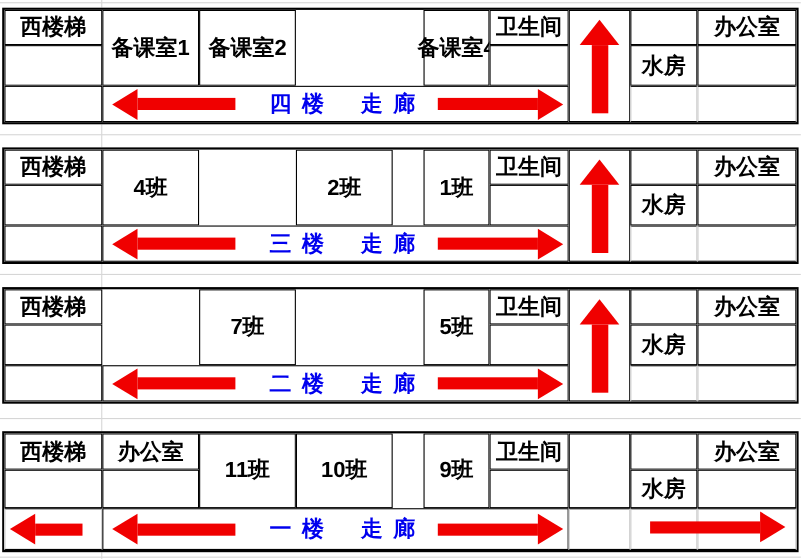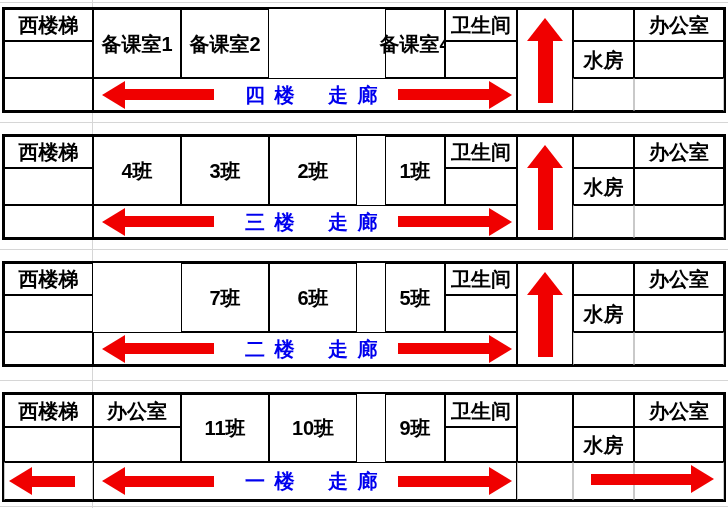--- a/index.html
+++ b/index.html
@@ -111,21 +111,20 @@
   <div class="cell c9r1">办公室</div>
   <div class="cell c9r2"></div>
   <div class="cell c9r3 gray bt bb"></div>
 </div>
 
 <div class="block rows-std" style="top:134px">
   <div class="cell c1r1">西楼梯</div>
   <div class="cell c1r2"></div>
   <div class="cell c1r3"></div>
   <div class="cell rm2">4班</div>
-  <div class="cell rm3">3班</div>
   <div class="cell rm4">2班</div>
   <div class="cell rm5">1班</div>
   <div class="cell c6r1">卫生间</div>
   <div class="cell c6r2"></div>
   <div class="cell corr">
     <div class="harrow arrL">
         <span class="head-l"></span>
         <span class="shaft"></span>
       </div>
     <span class="lbl lbl-floor">三 楼</span>
@@ -147,21 +146,20 @@
   <div class="cell c9r1">办公室</div>
   <div class="cell c9r2"></div>
   <div class="cell c9r3 gray bt bb"></div>
 </div>
 
 <div class="block rows-std" style="top:261px">
   <div class="cell c1r1">西楼梯</div>
   <div class="cell c1r2"></div>
   <div class="cell c1r3"></div>
   <div class="cell rm3">7班</div>
-  <div class="cell rm4">6班</div>
   <div class="cell rm5">5班</div>
   <div class="cell c6r1">卫生间</div>
   <div class="cell c6r2"></div>
   <div class="cell corr">
     <div class="harrow arrL">
         <span class="head-l"></span>
         <span class="shaft"></span>
       </div>
     <span class="lbl lbl-floor">二 楼</span>
     <span class="lbl lbl-word">走 廊</span>

